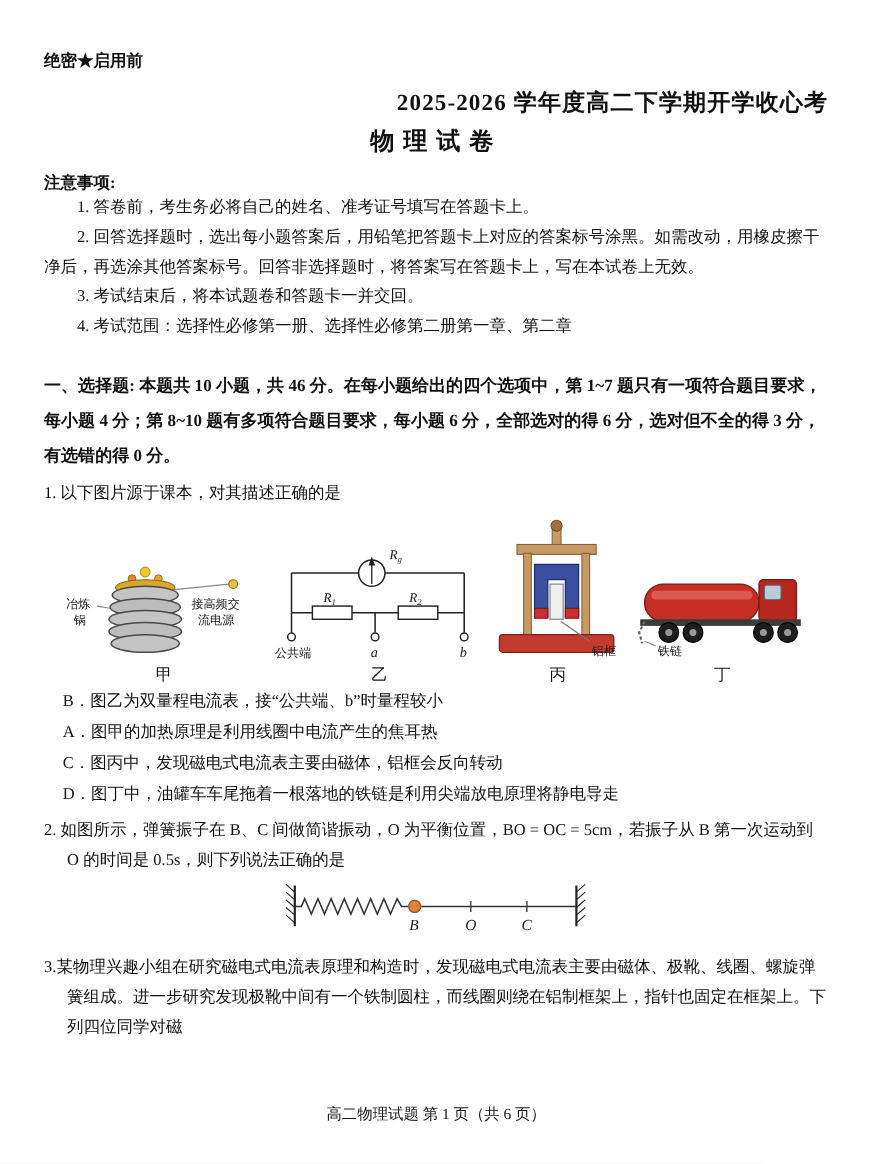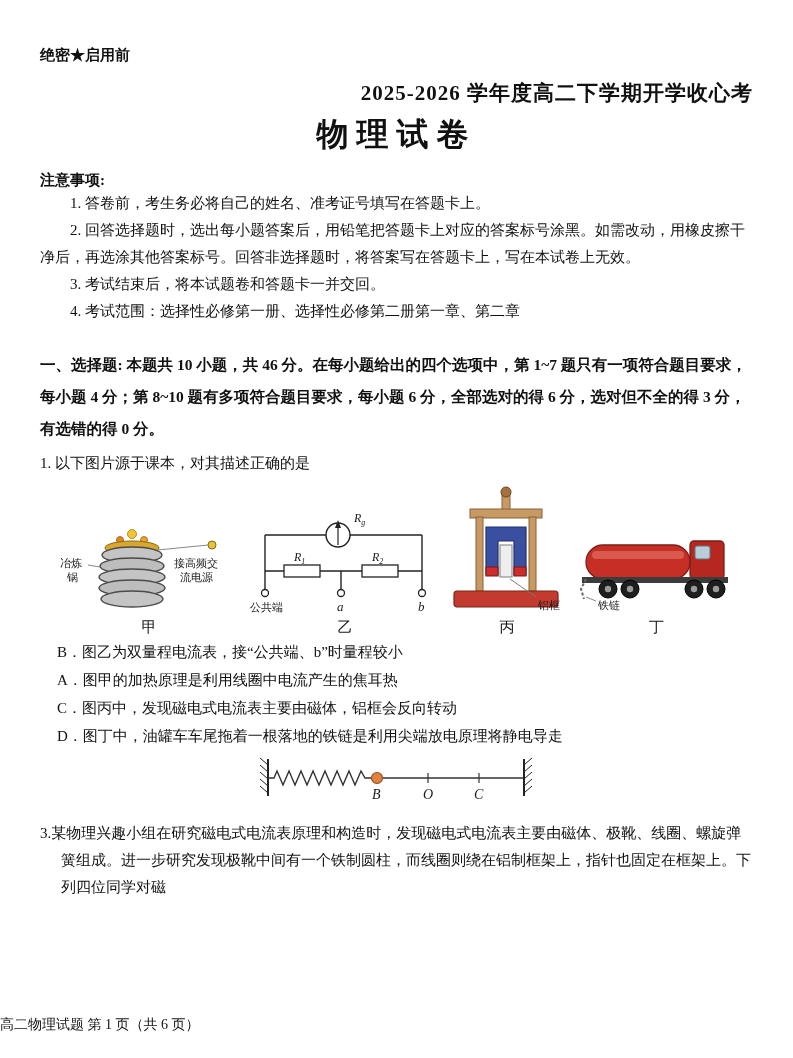--- a/index.html
+++ b/index.html
@@ -4,34 +4,34 @@
 <style>
   * { margin:0; padding:0; box-sizing:border-box; }
   html,body { background:#e9e9e9; }
   body { font-family:"Liberation Serif","DejaVu Serif",serif; color:#111; }
   .page {
     position:relative; width:793px; height:1058px; margin:0 auto;
     background:#ffffff; padding:46px 40px 36px 40px; overflow:hidden;
   }
   .classified { font-weight:bold; font-size:15px; }
   .title1 { text-align:right; font-size:21px; font-weight:bold; margin-top:14px; letter-spacing:1px; }
-  .title2 { text-align:center; font-size:32px; font-weight:bold; margin-top:6px; letter-spacing:8px; }
+  .title2 { text-align:center; font-size:22px; font-weight:bold; margin-top:6px; letter-spacing:8px; }
   .notice-heading { font-weight:bold; font-size:15px; margin-top:14px; }
   .notice { font-size:15px; line-height:1.8; text-indent:2em; }
   .section-heading { font-weight:bold; font-size:15.5px; line-height:2.05; margin-top:24px; }
   .q-stem { font-size:15px; line-height:1.8; margin-top:6px; }
   .hang { padding-left:1.4em; text-indent:-1.4em; }
   .figures-row { display:flex; justify-content:space-between; align-items:flex-end; padding:0 14px; margin:6px 0 2px 0; }
   .figure { display:flex; flex-direction:column; align-items:center; }
   .fig-caption { font-size:15px; margin-top:3px; }
   .options { margin-top:2px; }
   .option { font-size:15px; line-height:1.85; margin-left:17px; }
   .option.flush { margin-left:0; }
   .diagram-wrap { text-align:center; margin:4px 0 2px 0; }
-  .footer { position:absolute; left:0; bottom:24px; width:100%; font-size:14px; }
+  .footer { position:absolute; left:0; bottom:36px; width:100%; text-align:center; font-size:14px; }
   svg text { font-family:"Liberation Serif","DejaVu Serif",serif; fill:#1a1a1a; }
 </style>
 </head>
 <body>
 
 <div class="page">
 
   <div class="classified">绝密★启用前</div>
 
   <div class="title1">2025-2026 学年度高二下学期开学收心考</div>
@@ -167,20 +167,21 @@
 
   </div>
 
   <div class="options">
     <p class="option">B．图乙为双量程电流表，接“公共端、b”时量程较小</p>
     <p class="option">A．图甲的加热原理是利用线圈中电流产生的焦耳热</p>
     <p class="option">C．图丙中，发现磁电式电流表主要由磁体，铝框会反向转动</p>
     <p class="option">D．图丁中，油罐车车尾拖着一根落地的铁链是利用尖端放电原理将静电导走</p>
   </div>
 
+  <p class="q-stem hang">2. 如图所示，弹簧振子在 B、C 间做简谐振动，O 为平衡位置，BO = OC = 5cm，若振子从 B 第一次运动到 O 的时间是 0.5s，则下列说法正确的是</p>
 
   <div class="diagram-wrap">
     <svg width="290" height="56" viewBox="0 0 290 56">
 
       <line x1="16" y1="5" x2="16" y2="42" stroke="#222" stroke-width="2"></line>
       <line x1="16" y1="11" x2="8" y2="4" stroke="#222" stroke-width="1"></line>
       <line x1="16" y1="18" x2="8" y2="11" stroke="#222" stroke-width="1"></line>
       <line x1="16" y1="25" x2="8" y2="18" stroke="#222" stroke-width="1"></line>
       <line x1="16" y1="32" x2="8" y2="25" stroke="#222" stroke-width="1"></line>
       <line x1="16" y1="39" x2="8" y2="32" stroke="#222" stroke-width="1"></line>

